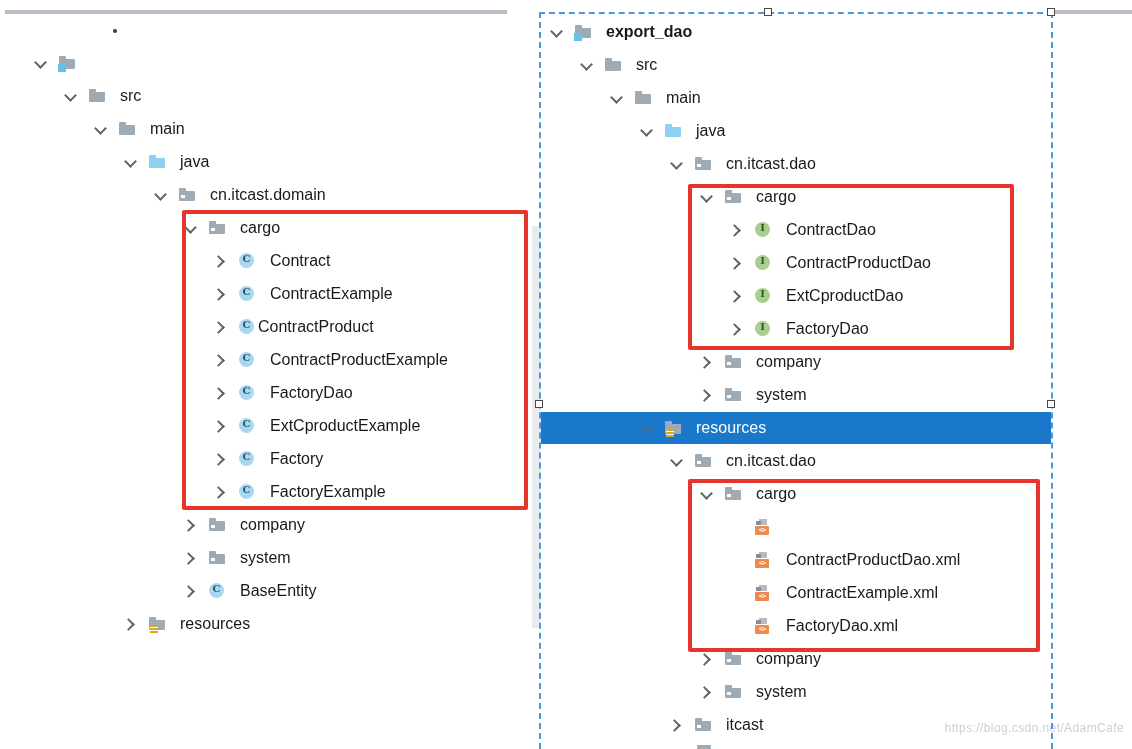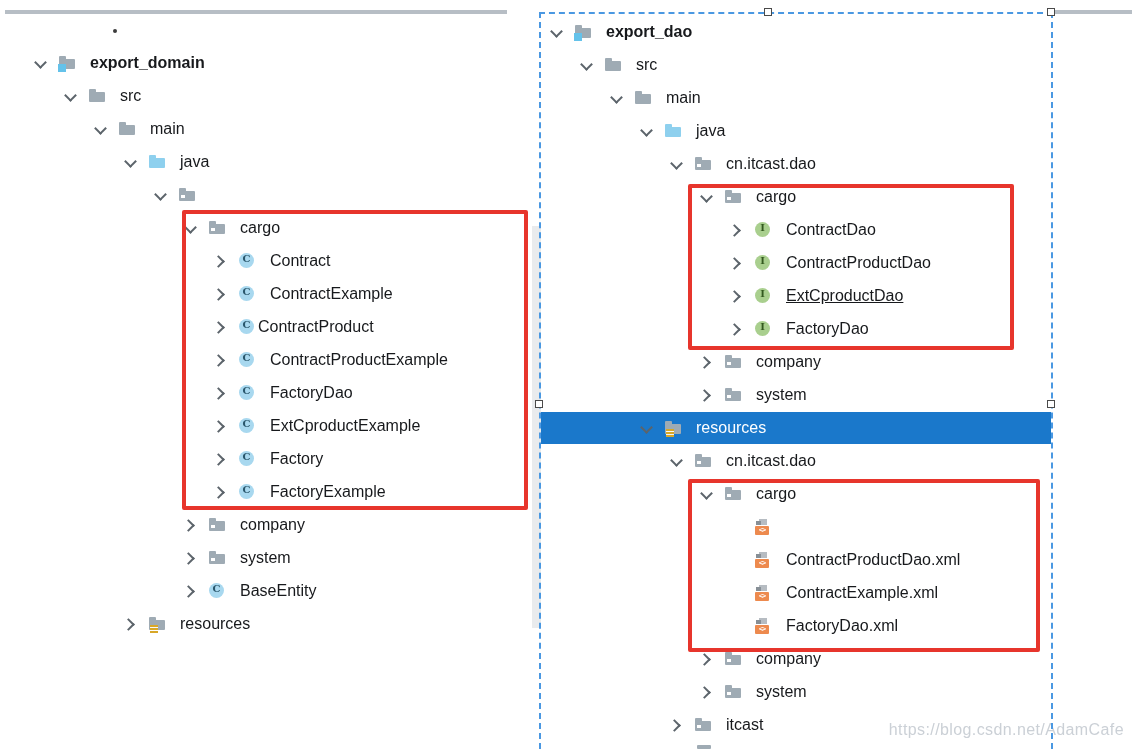--- a/index.html
+++ b/index.html
@@ -53,41 +53,40 @@
   .top-bar{background:var(--top-bar-gray);z-index:1}
   .stray-dot{width:4px;height:4px;border-radius:50%;background:#3c3c3c;z-index:2}
   .scrollbar{background:#e9ebed;z-index:2}
   .panel-bg{background:#fff;z-index:3}
   .marquee{z-index:7;pointer-events:none}
   .marquee.v{width:0;border-left:2px dashed var(--marquee-blue)}
   .marquee.h{height:0;border-top:2px dashed var(--marquee-blue)}
   .handle{width:8px;height:8px;background:#fff;border:1px solid #4a4a4a;z-index:8}
   .red-box{border:4px solid var(--annotation-red);border-radius:2px;z-index:6;pointer-events:none}
   .partial-icon{width:14px;height:4px;background:var(--folder-gray);border-radius:1px;z-index:4}
-  .watermark{top:721px;right:8px;font-size:16px;color:var(--watermark-gray);z-index:5;letter-spacing:.4px}
+  .watermark{top:721px;right:8px;font-size:12px;color:var(--watermark-gray);z-index:5;letter-spacing:.4px}
 </style>
 </head>
 <body>
 
 <div class="abs top-bar" style="left:5px;top:10px;width:502px;height:4px"></div>
 <div class="abs top-bar" style="left:1053px;top:10px;width:79px;height:4px"></div>
 <div class="abs stray-dot" style="left:113px;top:29px"></div>
 <div class="abs scrollbar" style="left:532px;top:226px;width:13px;height:402px"></div>
 
 <div class="abs panel-bg" style="left:541px;top:12px;width:512px;height:737px"></div>
 
 <div id="left-tree">
     <div class="tree-row" style="top: 47px; left: 0px; width: 540px;">
       <span class="chev down" style="left: 32px;"></span>
       <span class="icon" style="left: 59px;">
         <span class="ftab" style="position: absolute;"></span>
         <span class="fbody" style="position: absolute;"></span>
         <span class="badge-blue" style="position: absolute;"></span>
       </span>
-      <span class="lbl b" style="left: 90px;">export_domain</span>
     </div>
     <div class="tree-row" style="top: 80px; left: 0px; width: 540px;">
       <span class="chev down" style="left: 62px;"></span>
       <span class="icon" style="left: 89px;">
         <span class="ftab" style="position: absolute;"></span>
         <span class="fbody" style="position: absolute;"></span>
       </span>
       <span class="lbl" style="left: 120px;">src</span>
     </div>
     <div class="tree-row" style="top: 113px; left: 0px; width: 540px;">
@@ -106,20 +105,21 @@
       </span>
       <span class="lbl" style="left: 180px;">java</span>
     </div>
     <div class="tree-row" style="top: 179px; left: 0px; width: 540px;">
       <span class="chev down" style="left: 152px;"></span>
       <span class="icon" style="left: 179px;">
         <span class="ftab" style="position: absolute;"></span>
         <span class="fbody" style="position: absolute;"></span>
         <span class="pkg-dot" style="position: absolute;"></span>
       </span>
+      <span class="lbl" style="left: 210px;">cn.itcast.domain</span>
     </div>
     <div class="tree-row" style="top: 212px; left: 0px; width: 540px;">
       <span class="chev down" style="left: 182px;"></span>
       <span class="icon" style="left: 209px;">
         <span class="ftab" style="position: absolute;"></span>
         <span class="fbody" style="position: absolute;"></span>
         <span class="pkg-dot" style="position: absolute;"></span>
       </span>
       <span class="lbl" style="left: 240px;">cargo</span>
     </div>
@@ -278,21 +278,21 @@
       <span class="icon" style="left: 214px;">
         <span class="circle c-iface" style="position: absolute;">I</span>
       </span>
       <span class="lbl" style="left: 245px;">ContractProductDao</span>
     </div>
     <div class="tree-row" style="top: 280px; left: 541px; width: 510px;">
       <span class="chev right" style="left: 187px;"></span>
       <span class="icon" style="left: 214px;">
         <span class="circle c-iface" style="position: absolute;">I</span>
       </span>
-      <span class="lbl" style="left: 245px; text-decoration: underline;">ExtCproductDao</span>
+      <span class="lbl" style="left: 245px;">ExtCproductDao</span>
     </div>
     <div class="tree-row" style="top: 313px; left: 541px; width: 510px;">
       <span class="chev right" style="left: 187px;"></span>
       <span class="icon" style="left: 214px;">
         <span class="circle c-iface" style="position: absolute;">I</span>
       </span>
       <span class="lbl" style="left: 245px;">FactoryDao</span>
     </div>
     <div class="tree-row" style="top: 346px; left: 541px; width: 510px;">
       <span class="chev right" style="left: 157px;"></span>

